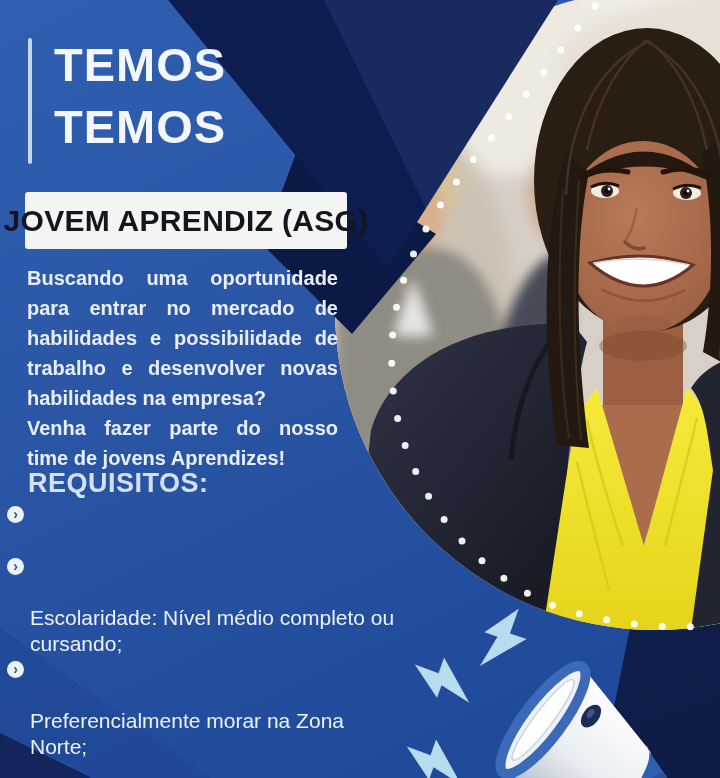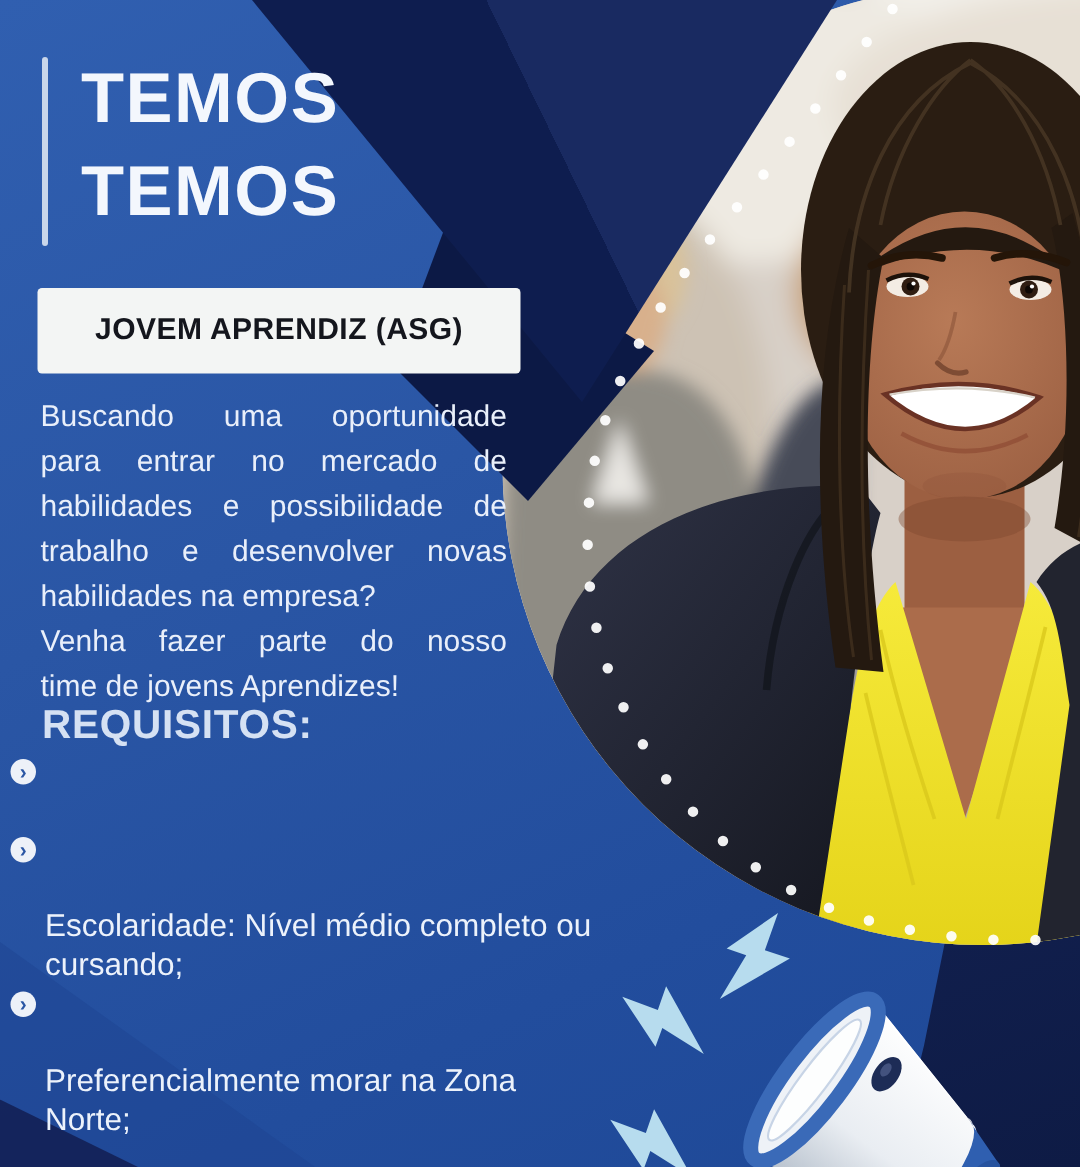--- a/index.html
+++ b/index.html
@@ -25,23 +25,23 @@
     position:absolute; left:335px; top:-10px; width:640px; height:640px;
     border-radius:50%; overflow:hidden; background:#d8d0c8;
   }
   
   .title-bar{position:absolute; left:28px; top:38px; width:4px; height:126px; background:#c9d6ea; border-radius:2px;}
   .title-block{position:absolute; left:54px; top:34px;}
   .title-line{font-size:47px; font-weight:700; color:#f3f7fd; line-height:62px; letter-spacing:1px;}
   .role-badge{
     position:absolute; left:25px; top:192px; width:322px; height:57px;
     background:#f3f5f4; border-radius:3px; display:flex; align-items:center; justify-content:center;
-    font-size:20px; font-weight:800; color:#14161d; letter-spacing:.3px; white-space:nowrap;
-  }
-  .intro{position:absolute; left:27px; top:263px; width:311px; font-size:20px; font-weight:400; line-height:30px; color:#e9effa;}
+    font-size:30px; font-weight:800; color:#14161d; letter-spacing:.3px; white-space:nowrap;
+  }
+  .intro{position:absolute; left:27px; top:263px; width:311px; font-size:20px; font-weight:700; line-height:30px; color:#e9effa;}
   .intro .jline{text-align:justify; text-align-last:justify;}
   .lists{position:absolute; left:7px; top:468px; width:452px;}
   .section-heading{font-size:27px; font-weight:800; color:#d5e1f3; margin:0 0 3px 21px; letter-spacing:.5px;}
   .lists ul{margin:0; padding:0; list-style:none;}
   .lists li{
     position:relative; padding-left:23px; margin:0 0 1px 0;
     font-size:21px; font-weight:400; line-height:25.5px; color:#ecf2fb; white-space:pre-line;
   }
   .bullet{
     position:absolute; left:0; top:4px; width:17px; height:17px; border-radius:50%;

